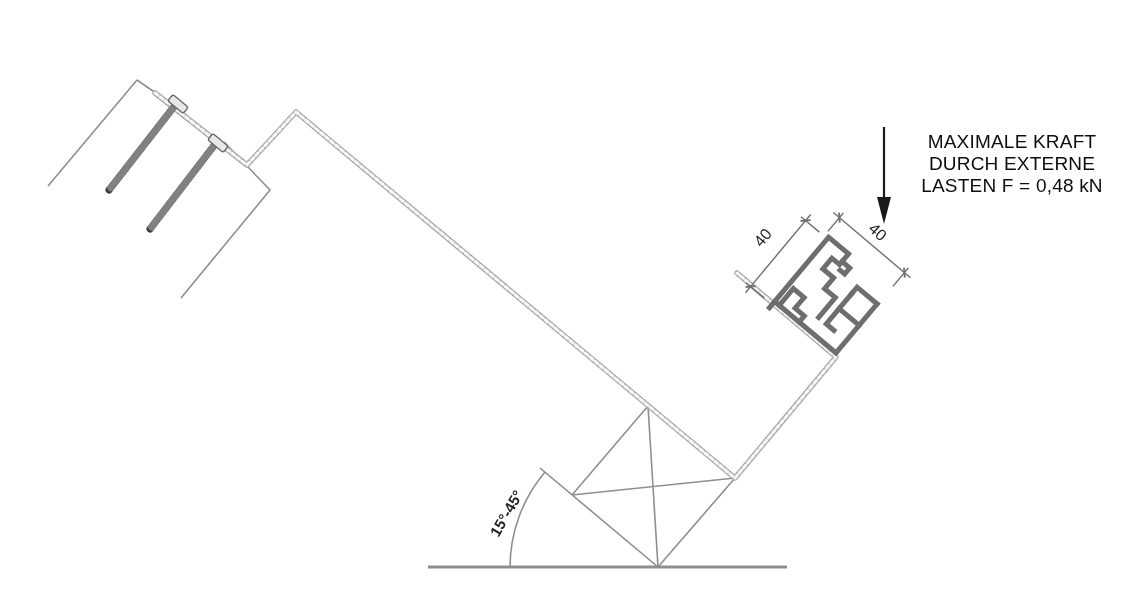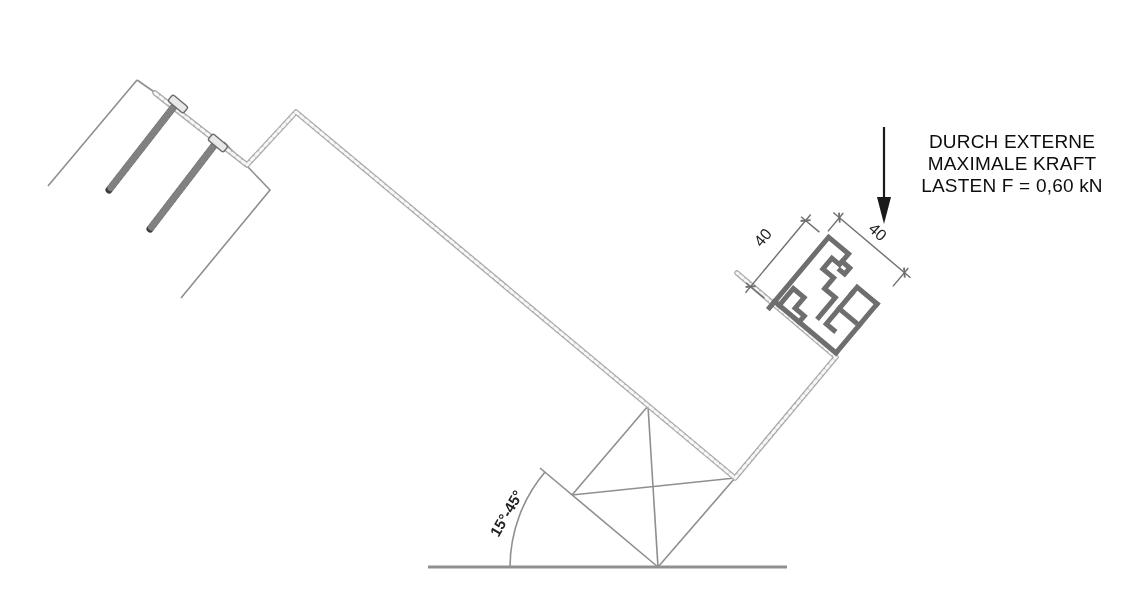--- a/index.html
+++ b/index.html
@@ -85,18 +85,18 @@
     </g>
     <text class="dim-text" text-anchor="middle" transform="translate(874,236) rotate(42)">40</text>
 
     <g>
       <line x1="884" y1="127" x2="884" y2="198" stroke-width="2.2" stroke="#1a1a1a"></line>
       <polygon points="884,224 877,197 891,197" fill="#1a1a1a"></polygon>
     </g>
   </svg>
 
   <div class="force-note">
+    <div>MAXIMALE KRAFT</div>
     <div>DURCH EXTERNE</div>
-    <div>MAXIMALE KRAFT</div>
-    <div>LASTEN F = 0,60 kN</div>
+    <div>LASTEN F = 0,48 kN</div>
   </div>
 
 </div>
 
 </body></html>

